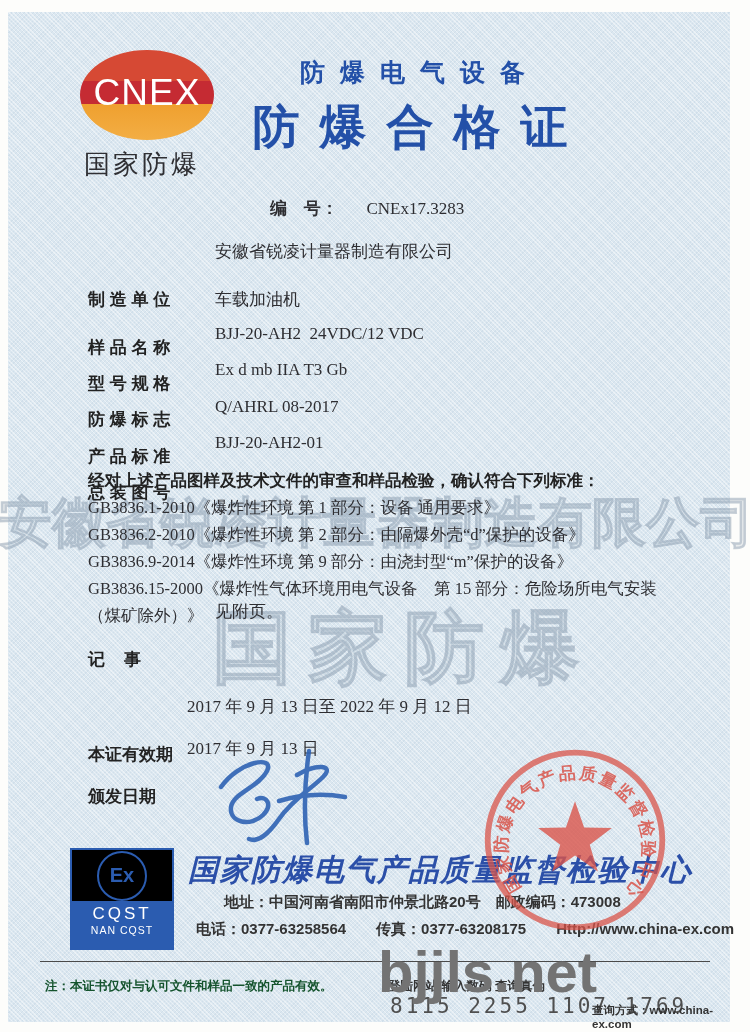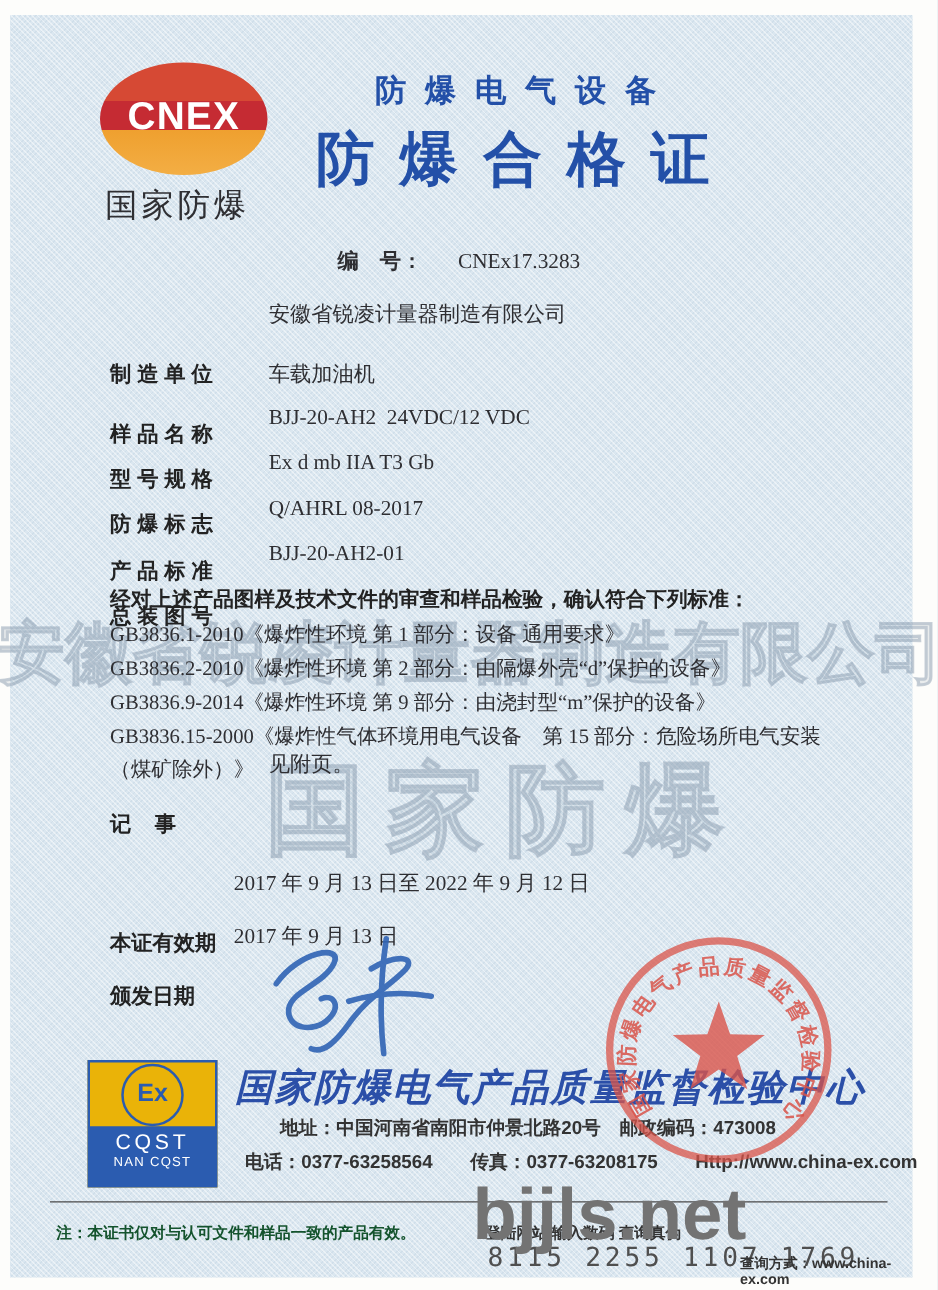--- a/index.html
+++ b/index.html
@@ -10,21 +10,21 @@
     background-color:#dbe7f0;
     background-image:
       repeating-linear-gradient(45deg, rgba(255,255,255,.45) 0px, rgba(255,255,255,.45) 1px, transparent 1px, transparent 3px),
       repeating-linear-gradient(-45deg, rgba(184,204,220,.30) 0px, rgba(184,204,220,.30) 1px, transparent 1px, transparent 3px);
     z-index:0;}
   .abs{position:absolute;}
   
   .cnex-oval{left:80px;top:50px;width:134px;height:90px;border-radius:50%;
     background:linear-gradient(180deg,#d64934 0%,#d64934 34%,#c52b33 34%,#c52b33 60%,#efa02f 60%,#f3ae44 100%);
     display:flex;align-items:center;justify-content:center;z-index:2;}
-  .cnex-text{color:#fff;font-weight:bold;font-size:31px;letter-spacing:1px;margin-top:-4px;}
+  .cnex-text{color:#fff;font-weight:normal;font-size:37px;letter-spacing:1px;margin-top:-4px;}
   .cnex-caption{left:84px;top:147px;font-size:26px;color:#2f2f33;letter-spacing:3px;z-index:2;}
   .hdr-sub{left:150px;top:56px;width:540px;text-align:center;font-size:25px;font-weight:bold;
     color:#2350a8;letter-spacing:15px;z-index:2;}
   .hdr-title{left:130px;top:96px;width:580px;text-align:center;font-size:47px;font-weight:bold;
     color:#2350a8;letter-spacing:20px;z-index:2;}
   
   .certno{left:270px;top:197px;font-size:17px;color:#2e2e32;z-index:2;}
   .certno .lab{font-weight:600;letter-spacing:6px;margin-right:28px;}
   .certno .val{font-family:"Liberation Serif",serif;}
   
@@ -40,21 +40,21 @@
   .std .item{font-size:16.5px;color:#2e2e32;font-family:"Liberation Serif",serif;line-height:27px;}
   
   .wm{color:rgba(130,148,168,0.16);-webkit-text-stroke:0.9px rgba(130,148,168,0.38);
     font-weight:bold;white-space:nowrap;z-index:1;}
   .wm-company{left:-4px;top:487px;width:760px;font-size:54px;text-align:center;}
   .wm-center{left:212px;top:595px;font-size:80px;letter-spacing:16px;}
   
   .stamp{left:478px;top:738px;width:194px;height:204px;z-index:3;}
   .sig{left:205px;top:745px;width:160px;height:105px;z-index:2;}
   
-  .exlogo{left:70px;top:848px;width:104px;height:102px;border:2px solid #2b5cb0;background:#eab308;
+  .exlogo{left:70px;top:848px;width:104px;height:102px;border:2px solid #2b5cb0;background:#000000;
     box-sizing:border-box;z-index:2;display:flex;flex-direction:column;}
   .exlogo .top{flex:1;display:flex;align-items:center;justify-content:center;}
   .exlogo .circle{width:46px;height:46px;border:2.5px solid #2b5cb0;border-radius:50%;
     display:flex;align-items:center;justify-content:center;color:#2b5cb0;font-weight:bold;font-size:20px;}
   .exlogo .bottom{height:44px;background:#2b5cb0;color:#fff;text-align:center;line-height:1.15;padding-top:3px;}
   .exlogo .cqst{font-size:17px;letter-spacing:3px;}
   .exlogo .ny{font-size:10.5px;letter-spacing:1px;}
   .org-name{left:188px;top:850px;font-size:30px;font-weight:bold;color:#2b4fa8;letter-spacing:1.5px;
     font-family:"Liberation Serif",serif;font-style:italic;z-index:2;white-space:nowrap;}
   .org-addr{left:224px;top:893px;font-size:15px;font-weight:bold;color:#333;z-index:2;}

